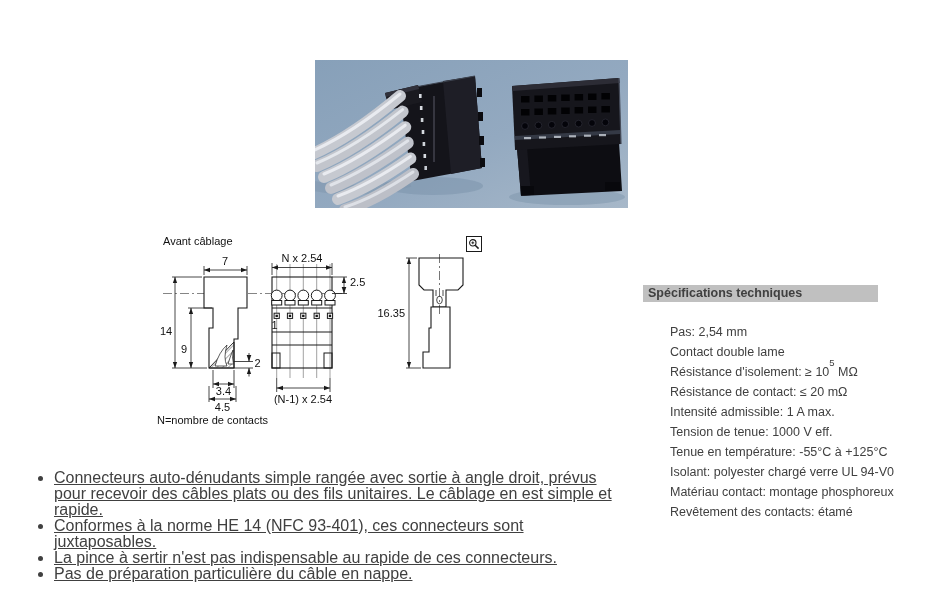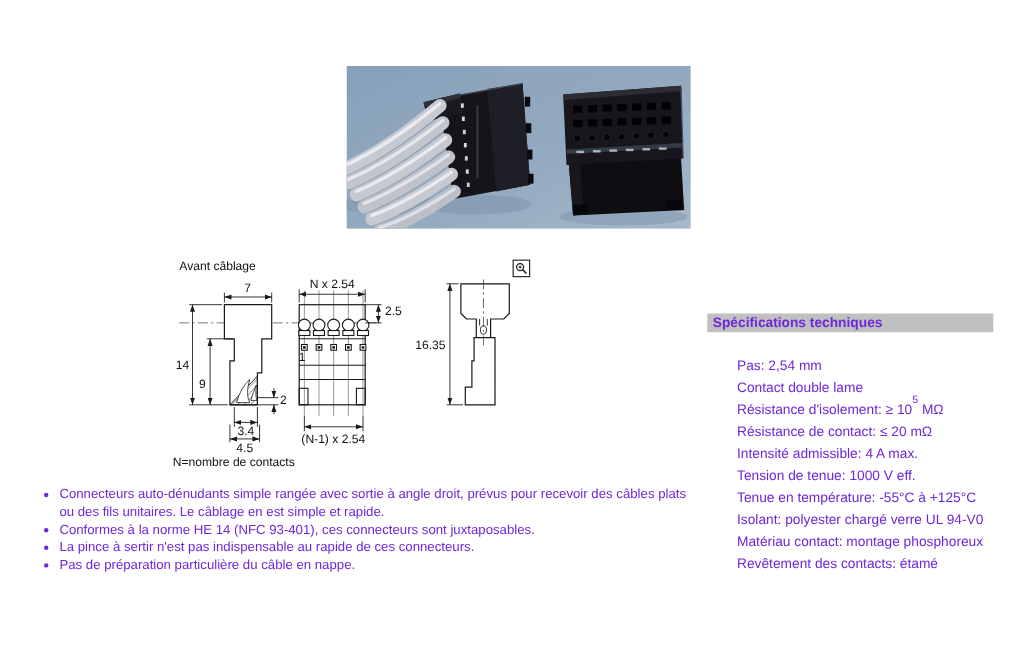--- a/index.html
+++ b/index.html
@@ -1,31 +1,31 @@
 <!DOCTYPE html>
 <html><head>
 <meta charset="utf-8">
 <style>
   html,body{margin:0;padding:0;background:#fff;}
   .page{position:relative;width:940px;height:610px;background:#fff;overflow:hidden;
-        font-family:"Liberation Sans", sans-serif;color:#6d28d9;}
+        font-family:"Liberation Sans", sans-serif;color:#404040;}
   .photo{position:absolute;left:315px;top:60px;width:313px;height:148px;}
   .zoom-btn{position:absolute;left:466px;top:236px;width:16px;height:16px;padding:0;margin:0;
             background:#fff;border:1px solid #1a1a1a;cursor:pointer;display:flex;
             align-items:center;justify-content:center;z-index:5;}
   .drawing{position:absolute;left:150px;top:230px;width:345px;height:235px;}
   .dwg-text{font-family:"Liberation Sans", sans-serif;font-size:11px;fill:#111;}
-  .specs-header{position:absolute;left:643px;top:285px;width:260px;height:17px;
+  .specs-header{position:absolute;left:643px;top:285px;width:235px;height:17px;
                 background:#c0c0c0;font-size:12.5px;font-weight:bold;line-height:17px;
                 padding-left:5px;box-sizing:border-box;white-space:nowrap;}
   .specs-list{position:absolute;left:670px;top:322px;width:240px;font-size:12.5px;}
   .spec-line{height:20px;line-height:20px;white-space:nowrap;}
   .spec-line sup{font-size:9.5px;position:relative;top:-5px;line-height:0;}
-  .bullets{position:absolute;left:38px;top:441px;width:572px;margin:0;padding:0 0 0 16px;
-           font-size:12px;line-height:16px;list-style:disc;}
+  .bullets{position:absolute;left:38px;top:470px;width:572px;margin:0;padding:0 0 0 16px;
+           font-size:16px;line-height:16px;list-style:disc;text-decoration:underline;}
   .bullets li{margin:0;padding:0;}
   svg text{user-select:none;}
 </style>
 </head>
 <body>
 
 <div class="page">
 
   <div class="photo">
     <svg width="313" height="148" viewBox="0 0 313 148">
@@ -258,21 +258,21 @@
     </g>
     <text class="dwg-text" x="255" y="87" text-anchor="end">16.35</text>
   </svg>
 
   <div class="specs-header">Spécifications techniques</div>
   <div class="specs-list">
     <div class="spec-line">Pas: 2,54 mm</div>
     <div class="spec-line">Contact double lame</div>
     <div class="spec-line"><span>Résistance d'isolement: ≥ 10</span><sup>5</sup><span> MΩ</span></div>
     <div class="spec-line">Résistance de contact: ≤ 20 mΩ</div>
-    <div class="spec-line">Intensité admissible: 4 A max.</div>
+    <div class="spec-line">Intensité admissible: 1 A max.</div>
     <div class="spec-line">Tension de tenue: 1000 V eff.</div>
     <div class="spec-line">Tenue en température: -55°C à +125°C</div>
     <div class="spec-line">Isolant: polyester chargé verre UL 94-V0</div>
     <div class="spec-line">Matériau contact: montage phosphoreux</div>
     <div class="spec-line">Revêtement des contacts: étamé</div>
   </div>
 
   <ul class="bullets">
     <li>Connecteurs auto-dénudants simple rangée avec sortie à angle droit, prévus pour recevoir des câbles plats ou des fils unitaires. Le câblage en est simple et rapide.</li>
     <li>Conformes à la norme HE 14 (NFC 93-401), ces connecteurs sont juxtaposables.</li>

